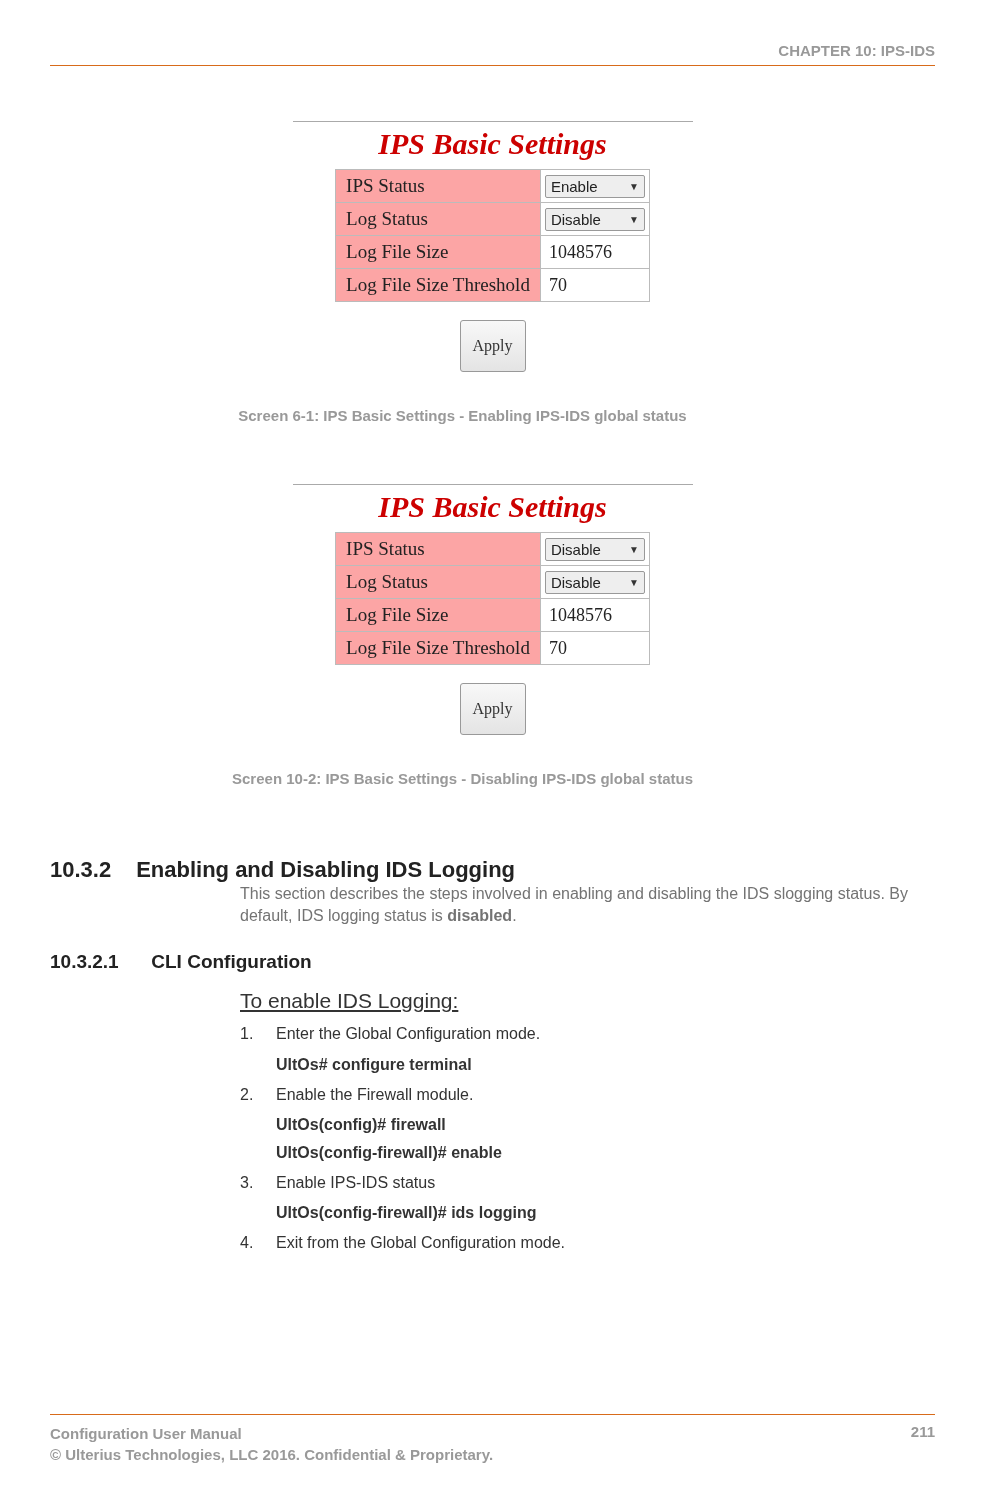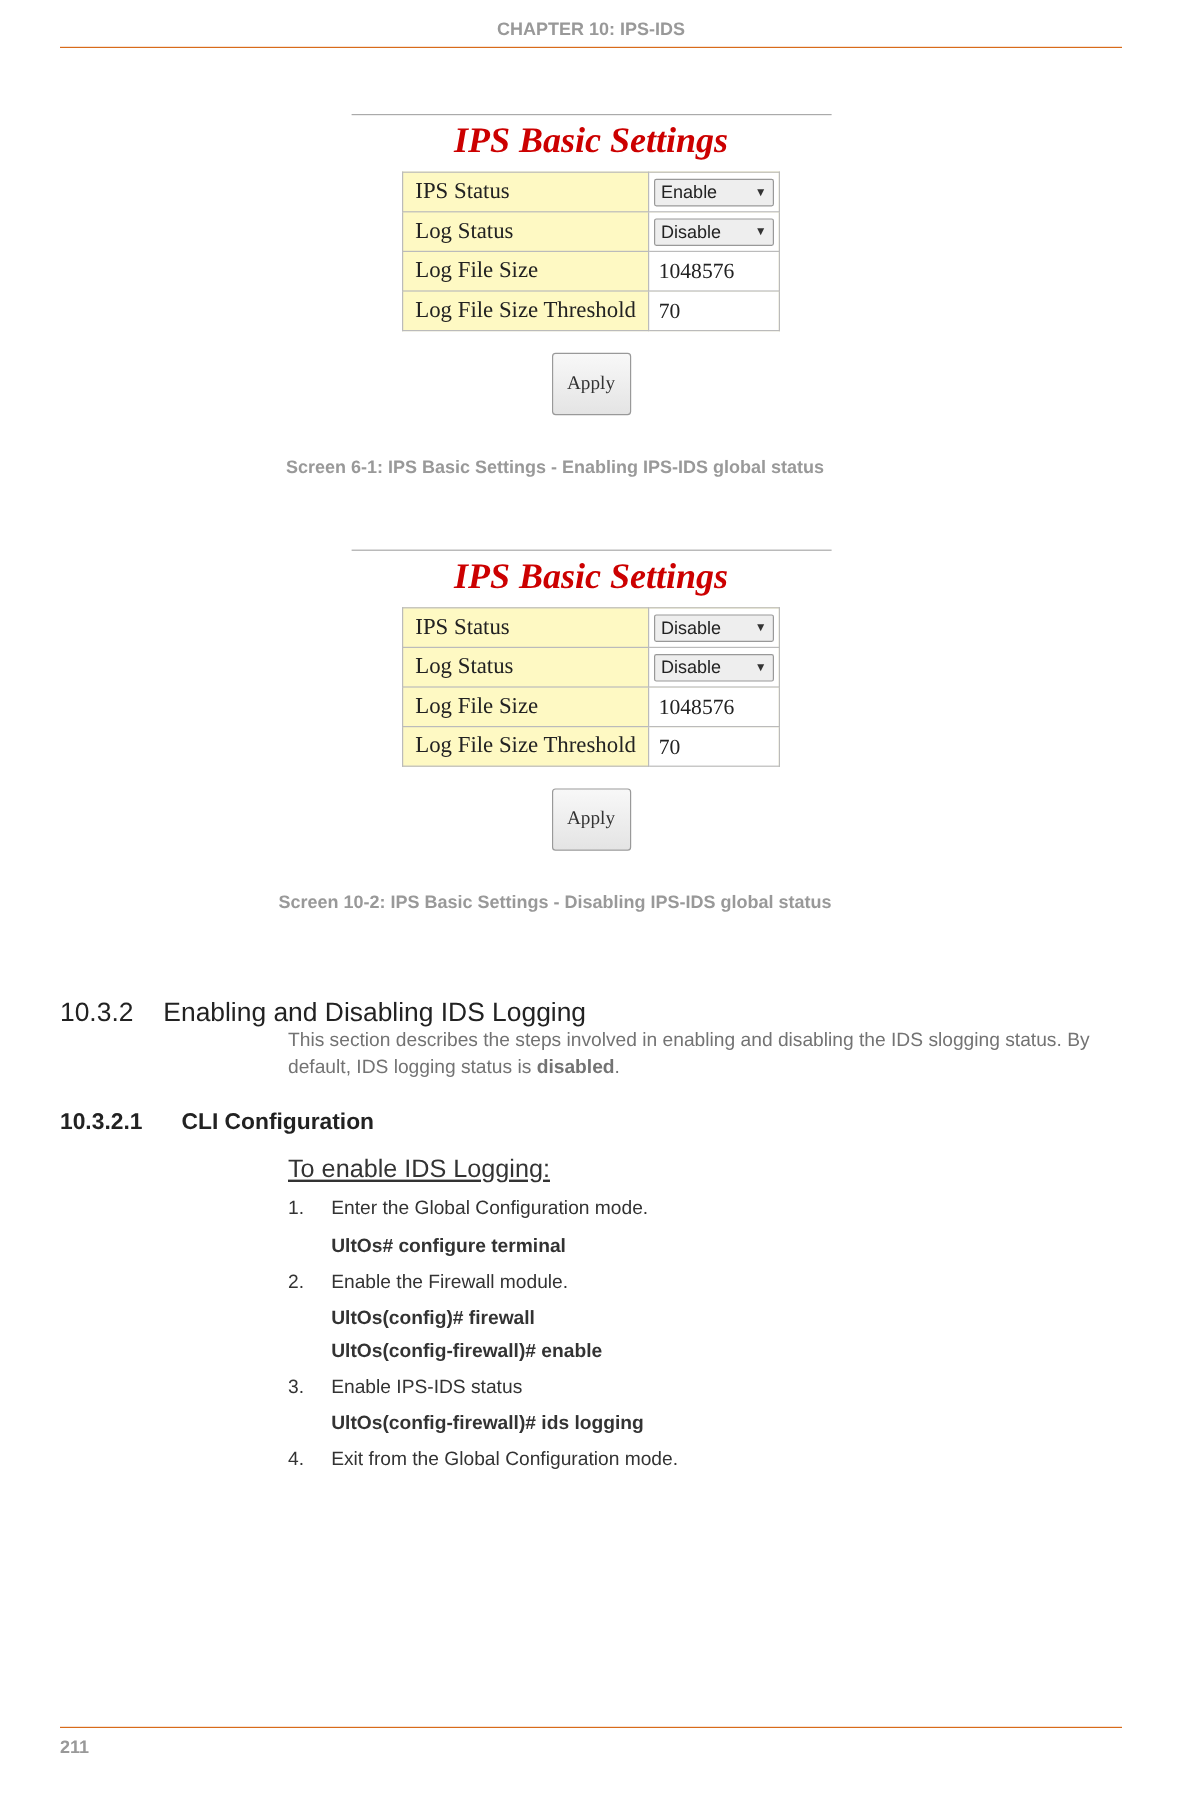--- a/index.html
+++ b/index.html
@@ -7,23 +7,23 @@
       font-family: Arial, Helvetica, sans-serif;
       width: 985px;
       height: 1495px;
       background: #fff;
       color: #333;
       position: relative;
       padding: 0 50px;
     }
     .header-line {
       border-bottom: 1.5px solid #d86b1a;
-      margin-top: 16px;
+      margin-top: 42px;
       padding-bottom: 5px;
-      text-align: center;
+      text-align: right;
     }
     .header-text {
       font-size: 15px;
       font-weight: bold;
       color: #999;
     }
     .figure-area {
       margin-top: 55px;
       display: flex;
       flex-direction: column;
@@ -39,21 +39,21 @@
       font-size: 30px;
       font-weight: bold;
       font-style: italic;
       color: #cc0000;
       text-align: center;
       margin-bottom: 8px;
     }
     .settings-table {
       border-collapse: collapse;
       margin: 0 auto;
-      background: #fef9c3;
+      background: #fca5a5;
       border: 1px solid #bbb;
     }
     .settings-table td {
       border: 1px solid #bbb;
       padding: 5px 10px;
       font-family: "Times New Roman", serif;
       font-size: 19px;
       color: #222;
     }
     .settings-table td.val-cell {
@@ -106,21 +106,21 @@
       font-size: 15px;
       font-weight: bold;
       color: #999;
       text-align: center;
       margin-top: 35px;
       margin-left: -60px;
     }
     .figure-area-2 { margin-top: 60px; }
     .section-heading {
       font-size: 22px;
-      font-weight: normal;
+      font-weight: bold;
       color: #222;
       margin-top: 70px;
     }
     .section-heading .num { display: inline-block; min-width: 80px; }
     .body-text {
       font-size: 16px;
       color: #737373;
       margin-left: 190px;
       line-height: 1.35;
     }
@@ -311,14 +311,18 @@
 <div class="step-cmd">UltOs(config-firewall)# ids logging</div>
 
 <div class="step-list">
   <div class="step-item">
     <span class="step-num">4.</span>
     <span>Exit from the Global Configuration mode.</span>
   </div>
 </div>
 
 <div class="footer">
+  <div class="footer-left">
+    <div>Configuration User Manual</div>
+    <div>© Ulterius Technologies, LLC 2016. Confidential &amp; Proprietary.</div>
+  </div>
   <div>211</div>
 </div>
 
 </body></html>

